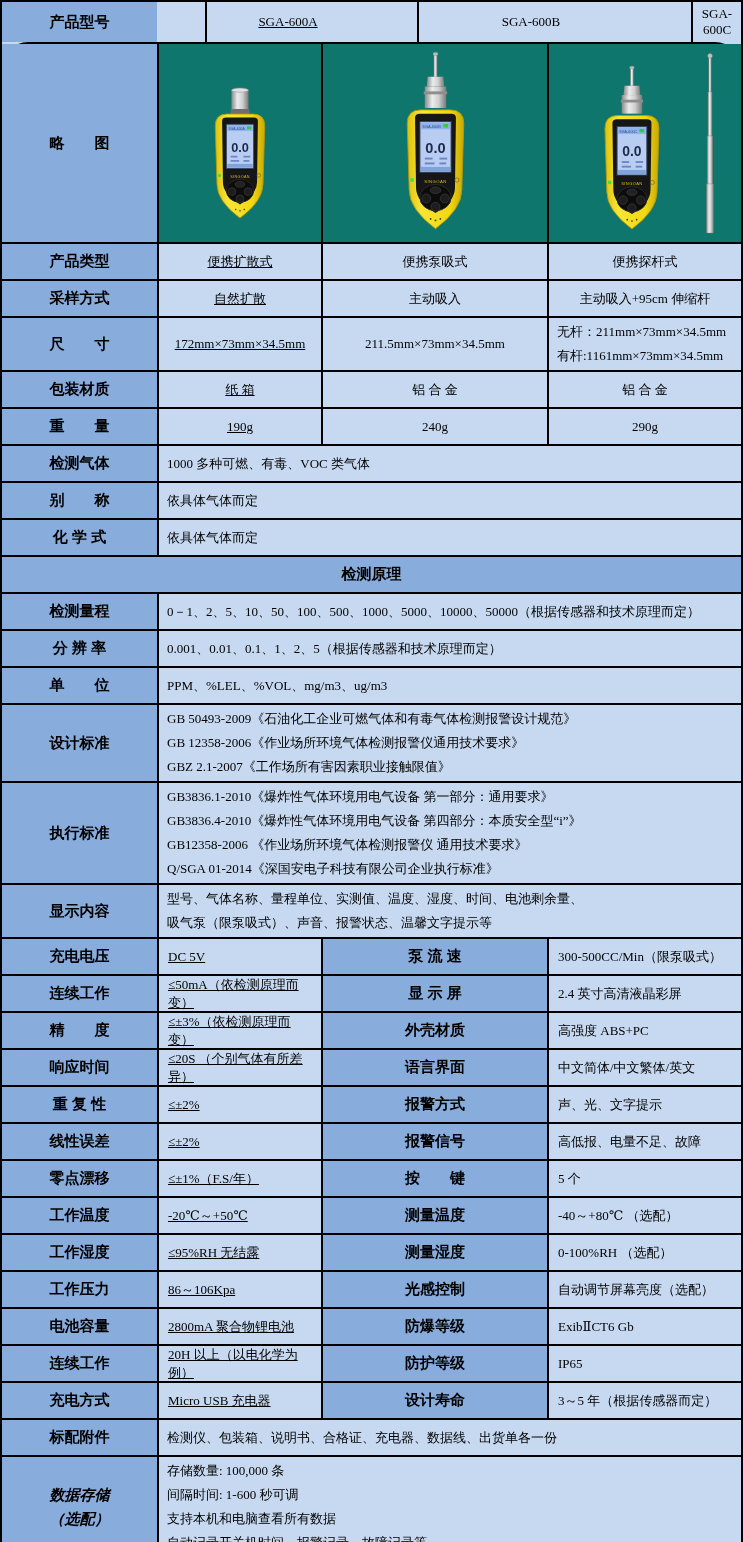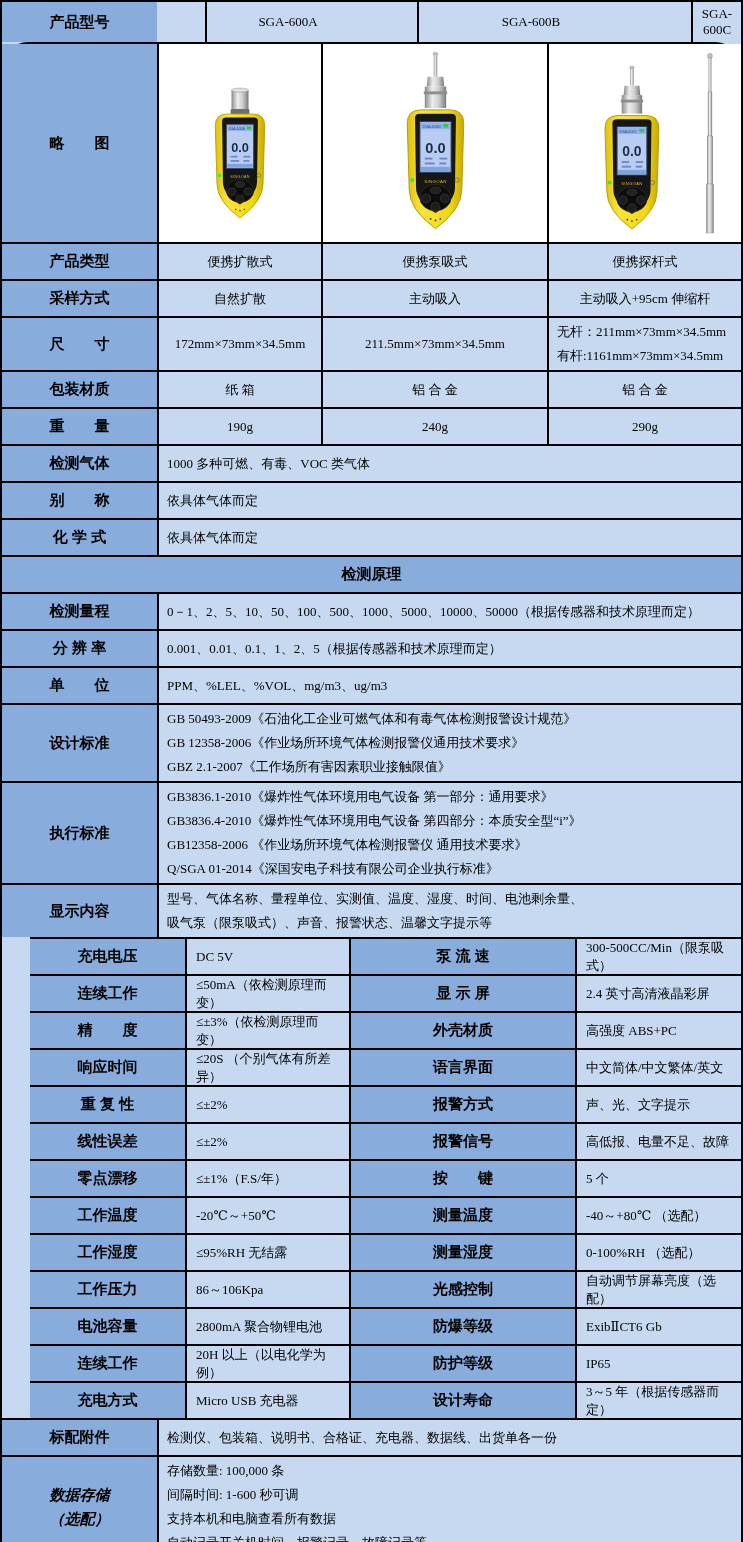--- a/index.html
+++ b/index.html
@@ -6,31 +6,31 @@
   body { background: #fff; font-family: "Liberation Sans", "DejaVu Sans", sans-serif; }
   .sheet {
     width: 743px;
     border: 2px solid #000;
     background: #C7D9F1;
   }
   .row { display: flex; border-top: 2px solid #000; min-height: 37px; }
   .row.no-top { border-top: none; gap: 48px; }
   .h40 { height: 40px; min-height: 40px; }
   .h200 { height: 200px; min-height: 200px; border-radius: 26px; }
-  .h37 { height: 37px; min-height: 37px; margin-left: 28px; }
+  .h37 { height: 37px; min-height: 37px; }
   .cell {
     display: flex; align-items: center;
     border-left: 2px solid #000;
     overflow: hidden;
     color: #000;
   }
   .cell:first-child { border-left: none; }
   .cell:last-child { flex: 1 1 auto; }
   .w-label { width: 155px; flex: 0 0 auto; }
-  .w-c2 { width: 164px; flex: 0 0 auto; }
+  .w-c2 { width: 164px; flex: 0 0 auto; text-decoration: underline; }
   .w-c3 { width: 226px; flex: 0 0 auto; }
   .w-c4 { width: 197px; flex: 0 0 auto; }
   .label {
     background: #88ACDC;
     font-weight: bold;
     font-size: 15px;
     justify-content: center;
     text-align: center;
   }
   .value {
@@ -39,21 +39,21 @@
     font-family: "Liberation Serif", "DejaVu Serif", serif;
   }
   .center { justify-content: center; text-align: center; padding: 2px 4px; }
   .left { justify-content: flex-start; text-align: left; padding: 2px 6px 2px 9px; }
   .full { width: 588px; flex-direction: column; align-items: flex-start; justify-content: center; padding: 3px 6px 3px 9px; }
   .full div { line-height: 25.4px; white-space: nowrap; }
   .cell.value.multi { flex-direction: column; align-items: flex-start; justify-content: center; text-align: right; padding: 2px 4px 2px 8px; }
   .cell.value.multi div { line-height: 24px; white-space: nowrap; }
   .cell.label.multi { flex-direction: column; align-items: center; justify-content: center; }
   .cell.label.multi div { line-height: 24px; font-style: italic; }
-  .img-cell { background: #ffffff; justify-content: center; align-items: center; padding: 0; }
+  .img-cell { background: #0f766e; justify-content: center; align-items: center; padding: 0; }
   .img-cell svg { display: block; height: 196px; }
 </style>
 </head>
 <body>
 
 <div class="sheet">
 
   <div class="row h40 no-top">
     <div class="cell label w-label">产品型号</div>
     <div class="cell value w-c2 center">SGA-600A</div>

